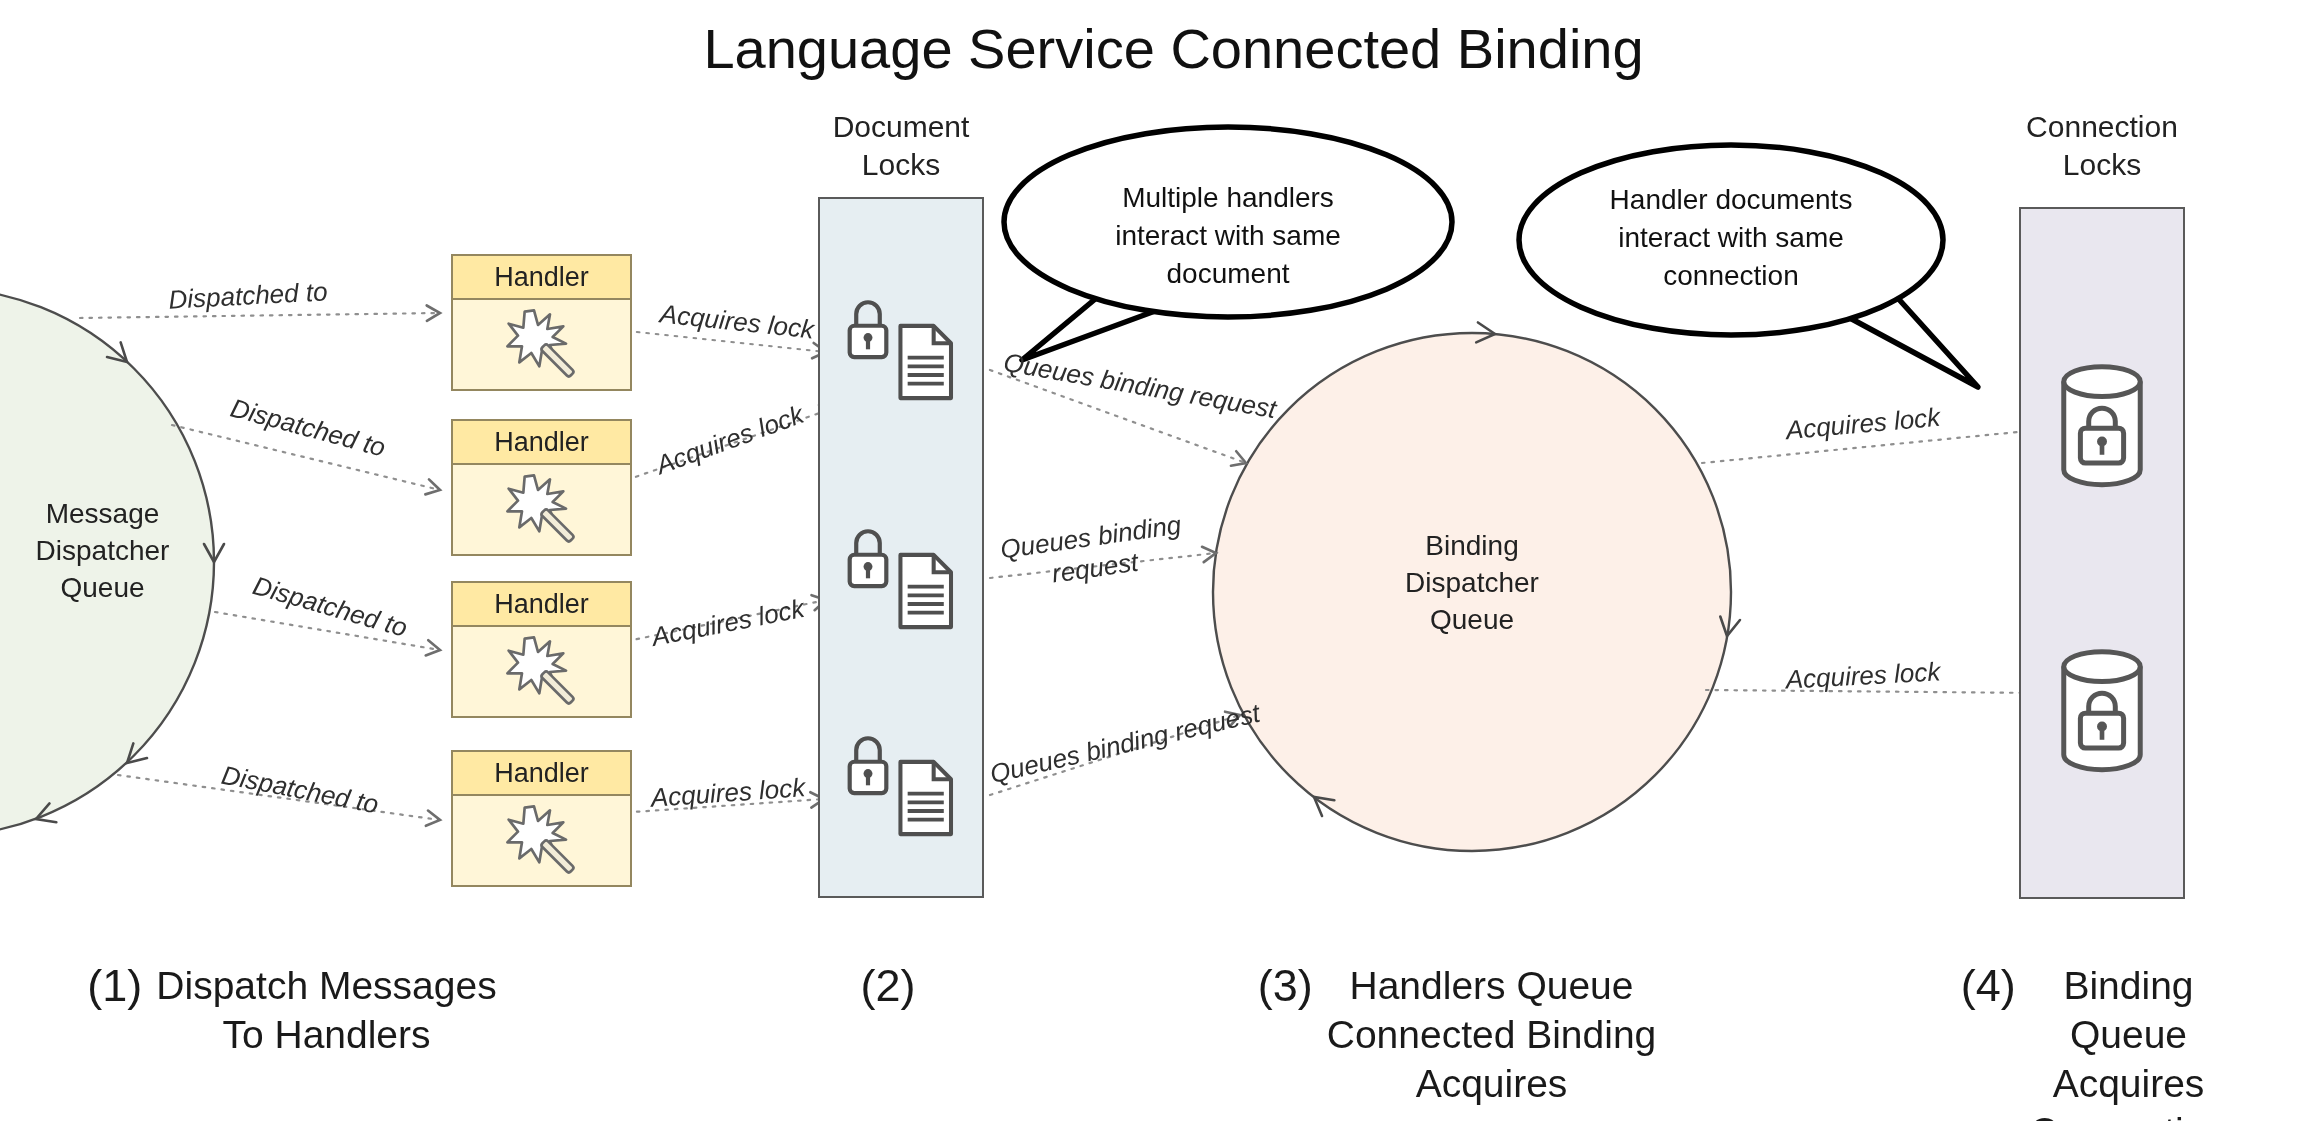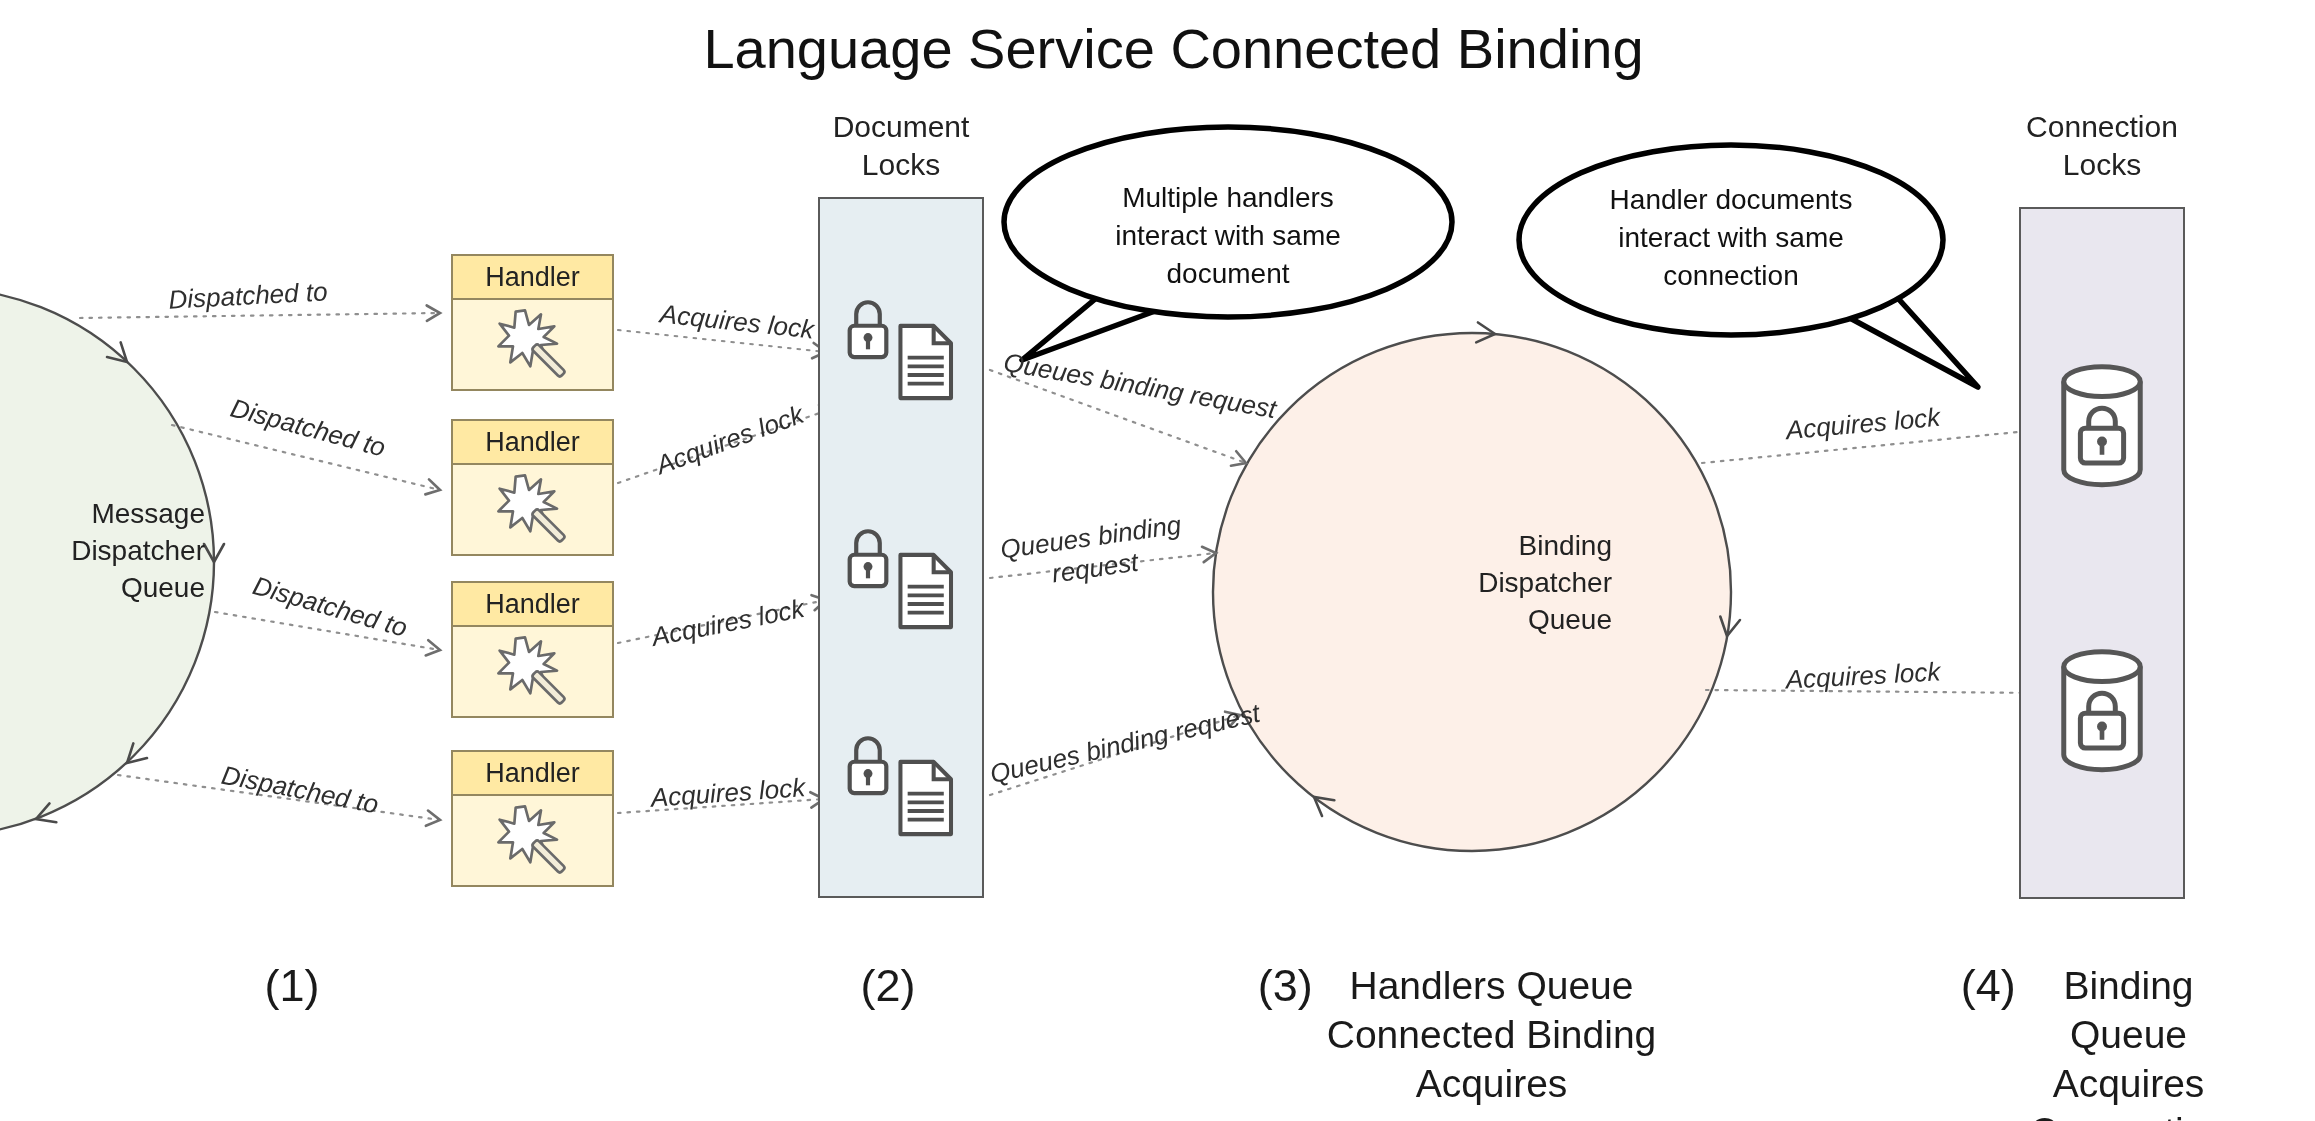--- a/index.html
+++ b/index.html
@@ -15,36 +15,36 @@
   }
   .layer { position: absolute; left: 0; top: 0; }
   .abs { position: absolute; }
   .title {
     left: 0; top: 16px; width: 100%;
     text-align: center;
     font-size: 56px;
     color: #111;
   }
   .nlabel {
-    text-align: right;
+    text-align: center;
     white-space: pre-line;
     font-size: 28px;
     line-height: 1.32;
     color: #222;
   }
   .boxhdr {
     text-align: center;
     white-space: pre-line;
     font-size: 30px;
     line-height: 1.25;
     color: #222;
   }
   .lockbox { border: 2.4px solid #5a5a5a; box-sizing: border-box; }
   .handler {
-    width: 163px;
+    width: 181px;
     border: 2px solid #94875f;
     box-sizing: border-box;
     background: #4d7c0f;
   }
   .handler .hd {
     height: 42px;
     border-bottom: 2px solid #94875f;
     display: flex; align-items: center; justify-content: center;
     font-size: 27px; color: #222;
   }
@@ -282,20 +282,22 @@
   <div class="abs elabel" style="left:1140px; top:386px; transform:translate(-50%,-50%) rotate(10deg);">Queues binding request</div>
   <div class="abs elabel wrap" style="left:1093px; top:553px; transform:translate(-50%,-50%) rotate(-8deg);">Queues binding
 request</div>
   <div class="abs elabel" style="left:1125px; top:744px; transform:translate(-50%,-50%) rotate(-13deg);">Queues binding request</div>
 
   <div class="abs elabel" style="left:1863px; top:424px; transform:translate(-50%,-50%) rotate(-5deg);">Acquires lock</div>
   <div class="abs elabel" style="left:1863px; top:676px; transform:translate(-50%,-50%) rotate(-3deg);">Acquires lock</div>
 
   <div class="abs caption" style="left:292px; top:962px;">
     <div class="num">(1)</div>
+    <div class="txt">Dispatch Messages
+To Handlers</div>
   </div>
   <div class="abs caption" style="left:888px; top:962px;">
     <div class="num">(2)</div>
   </div>
   <div class="abs caption" style="left:1457px; top:962px;">
     <div class="num">(3)</div>
     <div class="txt">Handlers Queue
 Connected Binding
 Acquires</div>
   </div>

